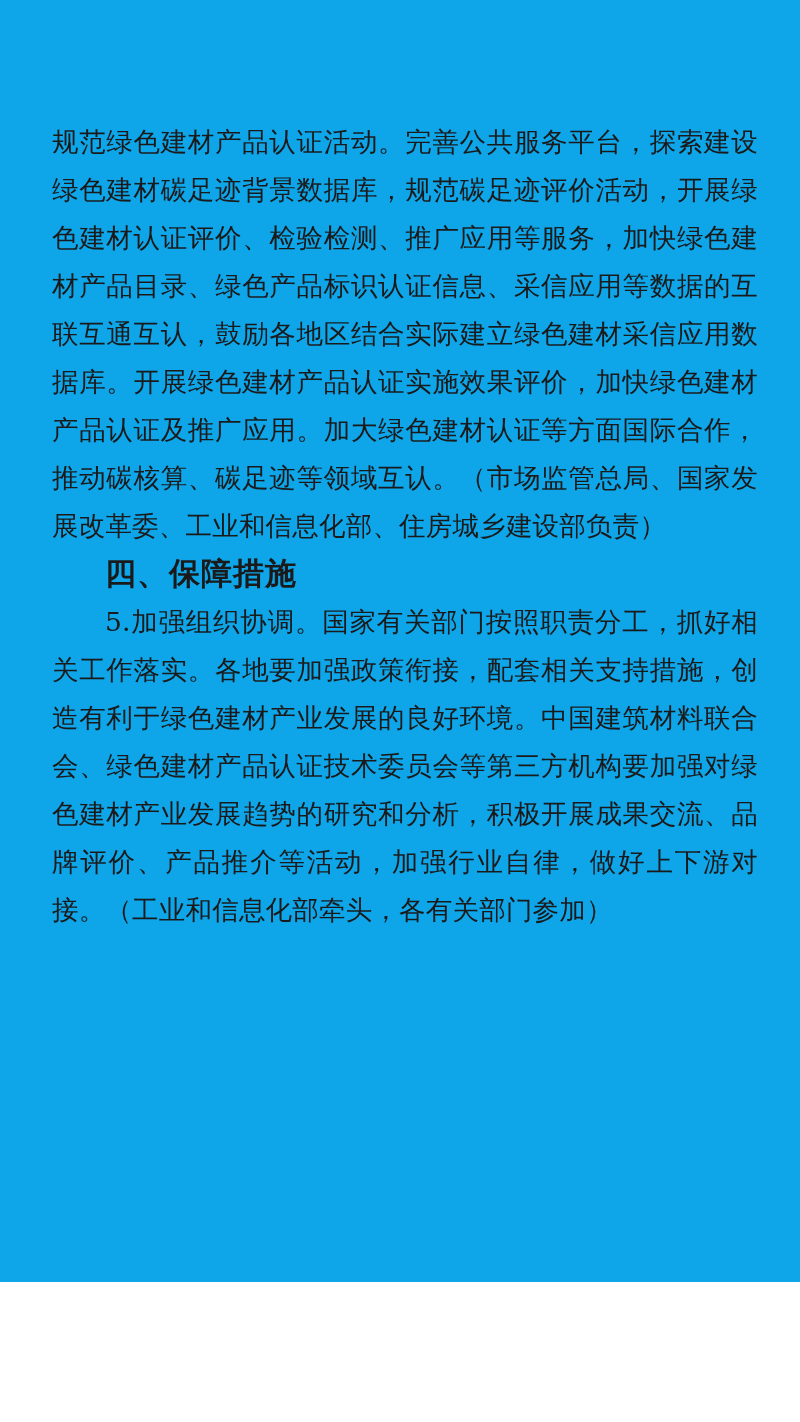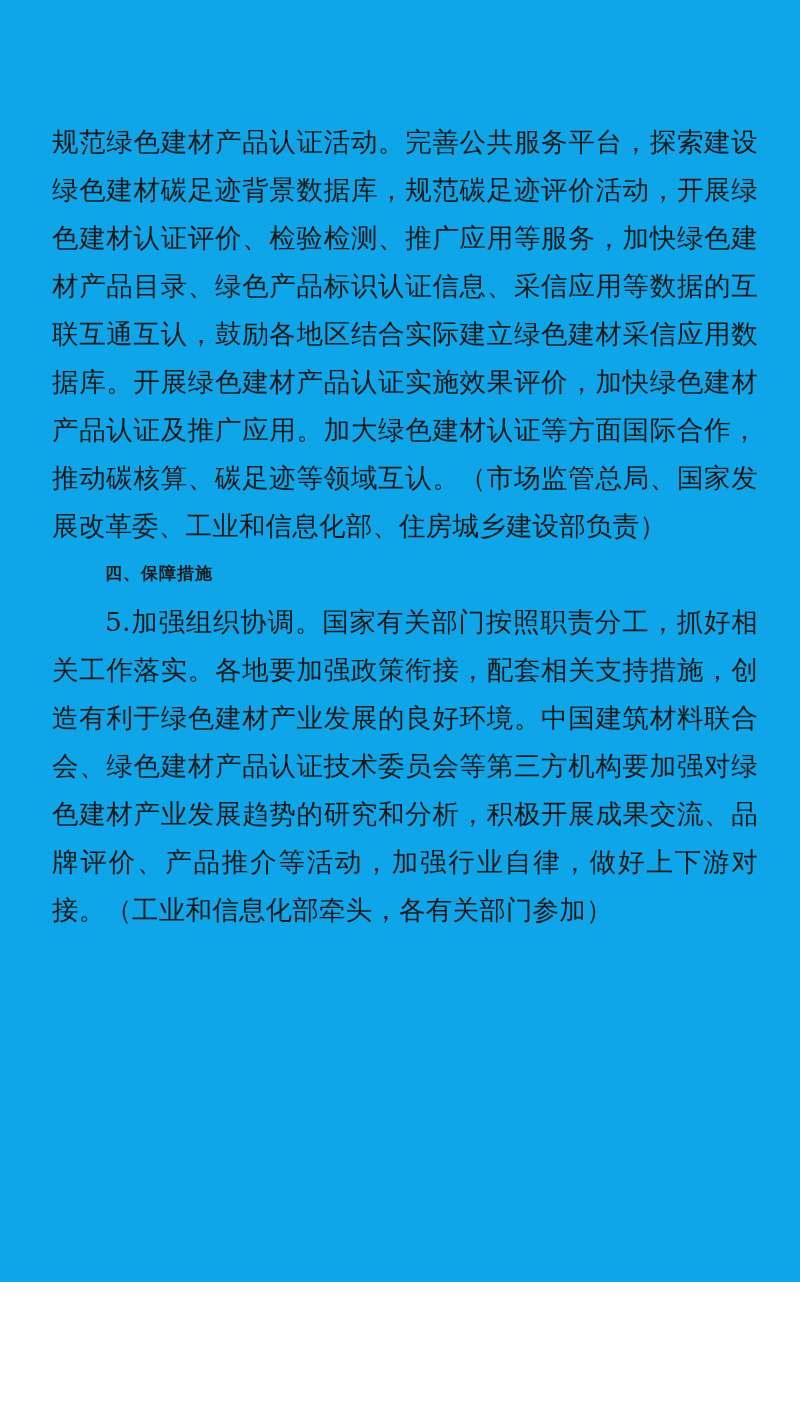--- a/index.html
+++ b/index.html
@@ -29,21 +29,21 @@
     letter-spacing: 0.2px;
     text-align: justify;
     text-justify: inter-ideograph;
     margin: 0;
     text-indent: 0;
   }
   .para.indent {
     text-indent: 53px;
   }
   .heading {
-    font-size: 17px;
+    font-size: 31px;
     line-height: 48px;
     font-weight: bold;
     margin: 0;
     text-indent: 53px;
     letter-spacing: 1px;
     font-family: Liberation Sans, sans-serif;
   }
   .page-number {
     position: absolute;
     left: 0;

